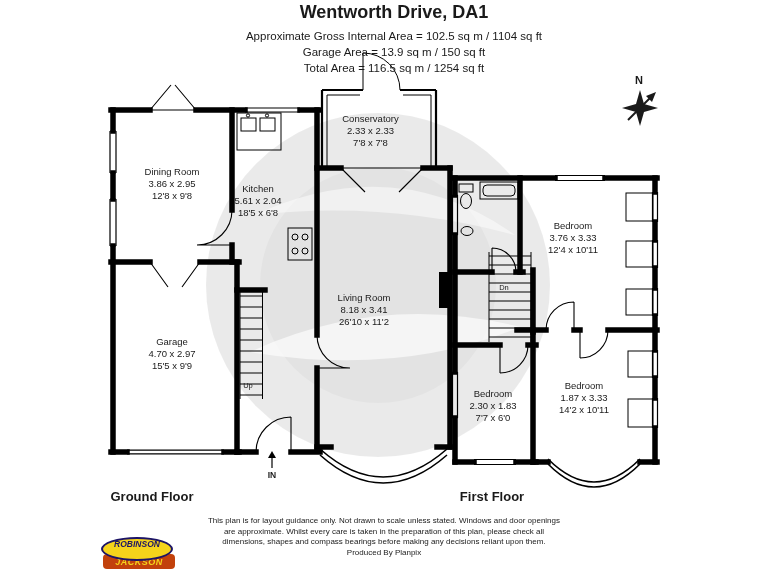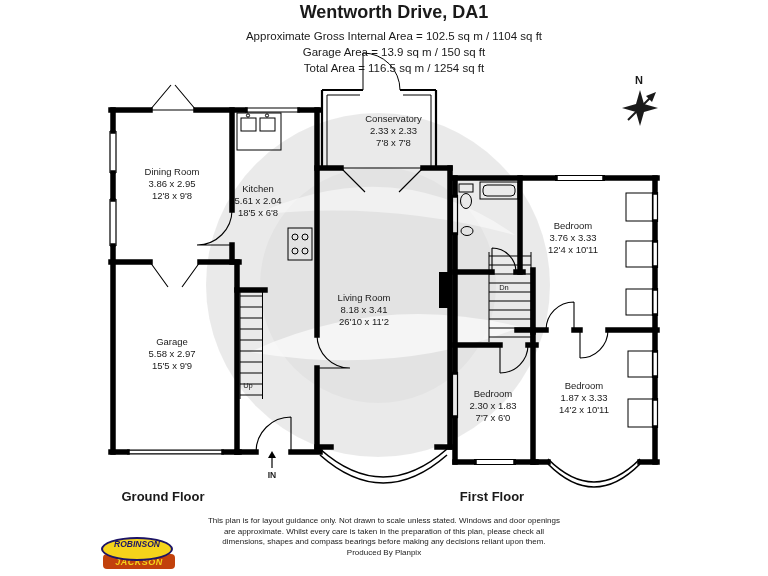--- a/index.html
+++ b/index.html
@@ -179,33 +179,33 @@
 <div class="room-label" style="left:122px;top:166px;width:100px">
   <div>Dining Room</div>
   <div>3.86 x 2.95</div>
   <div>12'8 x 9'8</div>
 </div>
 <div class="room-label" style="left:218px;top:183px;width:80px">
   <div>Kitchen</div>
   <div>5.61 x 2.04</div>
   <div>18'5 x 6'8</div>
 </div>
-<div class="room-label" style="left:335px;top:113px;width:117px">
+<div class="room-label" style="left:312px;top:113px;width:117px">
   <div>Conservatory</div>
   <div>2.33 x 2.33</div>
   <div>7'8 x 7'8</div>
 </div>
 <div class="room-label" style="left:314px;top:292px;width:100px">
   <div>Living Room</div>
   <div>8.18 x 3.41</div>
   <div>26'10 x 11'2</div>
 </div>
 <div class="room-label" style="left:122px;top:336px;width:100px">
   <div>Garage</div>
-  <div>5.58 x 2.97</div>
+  <div>4.70 x 2.97</div>
   <div>15'5 x 9'9</div>
 </div>
 <div class="room-label" style="left:523px;top:220px;width:100px">
   <div>Bedroom</div>
   <div>3.76 x 3.33</div>
   <div>12'4 x 10'11</div>
 </div>
 <div class="room-label" style="left:453px;top:388px;width:80px">
   <div>Bedroom</div>
   <div>2.30 x 1.83</div>
@@ -214,21 +214,21 @@
 <div class="room-label" style="left:534px;top:380px;width:100px">
   <div>Bedroom</div>
   <div>1.87 x 3.33</div>
   <div>14'2 x 10'11</div>
 </div>
 
 <div class="ann" style="left:236px;top:381px;width:24px">Up</div>
 <div class="ann" style="left:492px;top:283px;width:24px">Dn</div>
 <div class="ann" style="left:260px;top:471px;width:24px;font-size:8.5px;font-weight:bold">IN</div>
 
-<div class="floor-label" style="left:108px;top:489px;width:110px">Ground Floor</div>
+<div class="floor-label" style="left:97px;top:489px;width:110px">Ground Floor</div>
 <div class="floor-label" style="left:442px;top:489px;width:100px">First Floor</div>
 
 <div class="footer">
   <div>This plan is for layout guidance only. Not drawn to scale unless stated. Windows and door openings</div>
   <div>are approximate. Whilst every care is taken in the preparation of this plan, please check all</div>
   <div>dimensions, shapes and compass bearings before making any decisions reliant upon them.</div>
   <div>Produced By Planpix</div>
 </div>
 
 <div class="logo">

